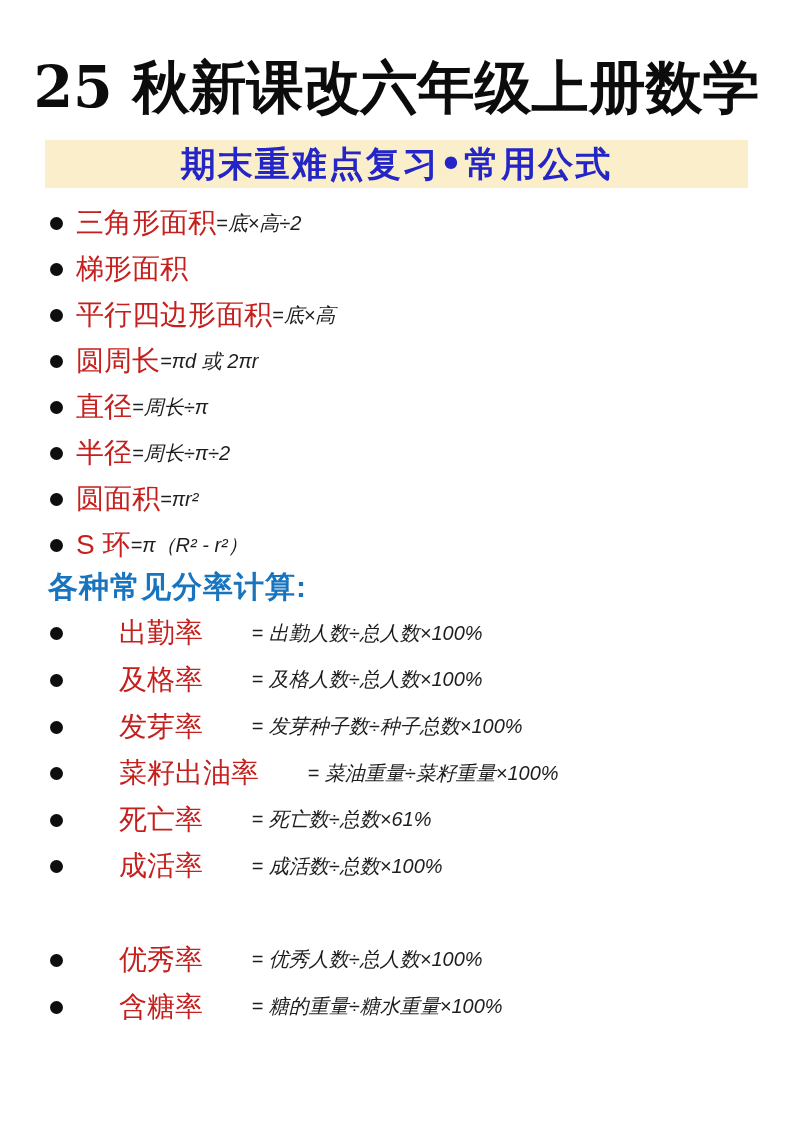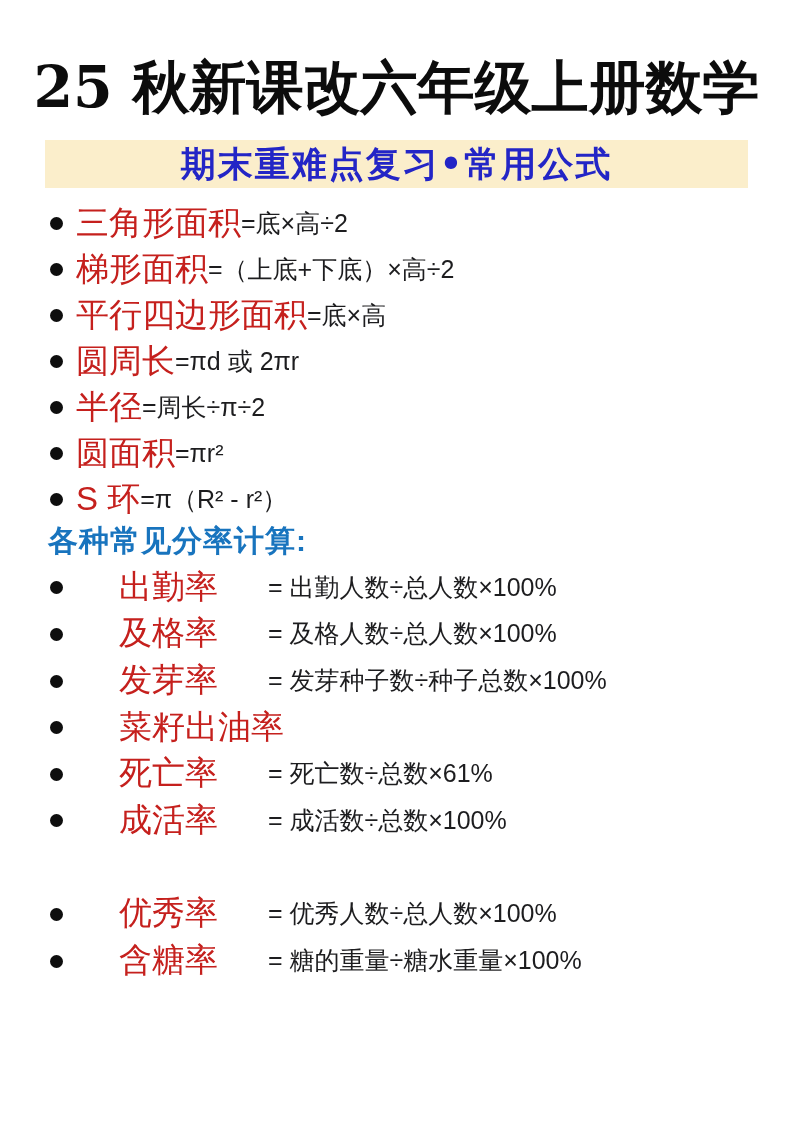--- a/index.html
+++ b/index.html
@@ -32,22 +32,22 @@
   }
 
   
   ul.flist{list-style:none;margin:12px 0 0 50px;padding:0;}
   ul.flist li.row{display:flex;align-items:center;height:46px;}
   ul.rates li.row{height:46.6px;gap:43px;}
   .bullet{
     flex:0 0 13px;width:13px;height:13px;border-radius:50%;
     background:#0e0e0e;margin-right:13px;margin-top:1px;
   }
-  .term{color:#c5201d;font-size:33px;font-weight:500;white-space:pre;}
-  .expr{color:#1d1d1f;font-size:25px;font-weight:500;white-space:pre;}
+  .term{color:#c5201d;font-size:28px;font-weight:500;white-space:pre;}
+  .expr{color:#1d1d1f;font-size:20px;font-weight:500;white-space:pre;font-style:italic;}
 
   
   .section-heading{
     margin:2px 0 0 48px;
     font-size:30px;line-height:34px;font-weight:800;
     color:#1874be;letter-spacing:1px;
   }
   ul.rates{margin-top:6px;}
   li.spacer{height:47px;list-style:none;}
 </style>
@@ -64,31 +64,35 @@
 
   <ul class="flist">
     <li class="row">
         <span class="bullet"></span>
         <span class="term">三角形面积</span>
         <span class="expr">=底×高÷2</span>
       </li>
     <li class="row">
         <span class="bullet"></span>
         <span class="term">梯形面积</span>
-        <span class="expr">=（上底+下底）×高÷2</span>
       </li>
     <li class="row">
         <span class="bullet"></span>
         <span class="term">平行四边形面积</span>
         <span class="expr">=底×高</span>
       </li>
     <li class="row">
         <span class="bullet"></span>
         <span class="term">圆周长</span>
         <span class="expr">=πd 或 2πr</span>
+      </li>
+    <li class="row">
+        <span class="bullet"></span>
+        <span class="term">直径</span>
+        <span class="expr">=周长÷π</span>
       </li>
     <li class="row">
         <span class="bullet"></span>
         <span class="term">半径</span>
         <span class="expr">=周长÷π÷2</span>
       </li>
     <li class="row">
         <span class="bullet"></span>
         <span class="term">圆面积</span>
         <span class="expr">=πr²</span>
@@ -114,20 +118,21 @@
         <span class="expr"> = 及格人数÷总人数×100%</span>
       </li>
     <li class="row">
         <span class="bullet"></span>
         <span class="term">发芽率</span>
         <span class="expr"> = 发芽种子数÷种子总数×100%</span>
       </li>
     <li class="row">
         <span class="bullet"></span>
         <span class="term">菜籽出油率</span>
+        <span class="expr"> = 菜油重量÷菜籽重量×100%</span>
       </li>
     <li class="row">
         <span class="bullet"></span>
         <span class="term">死亡率</span>
         <span class="expr"> = 死亡数÷总数×61%</span>
       </li>
     <li class="row">
         <span class="bullet"></span>
         <span class="term">成活率</span>
         <span class="expr"> = 成活数÷总数×100%</span>

